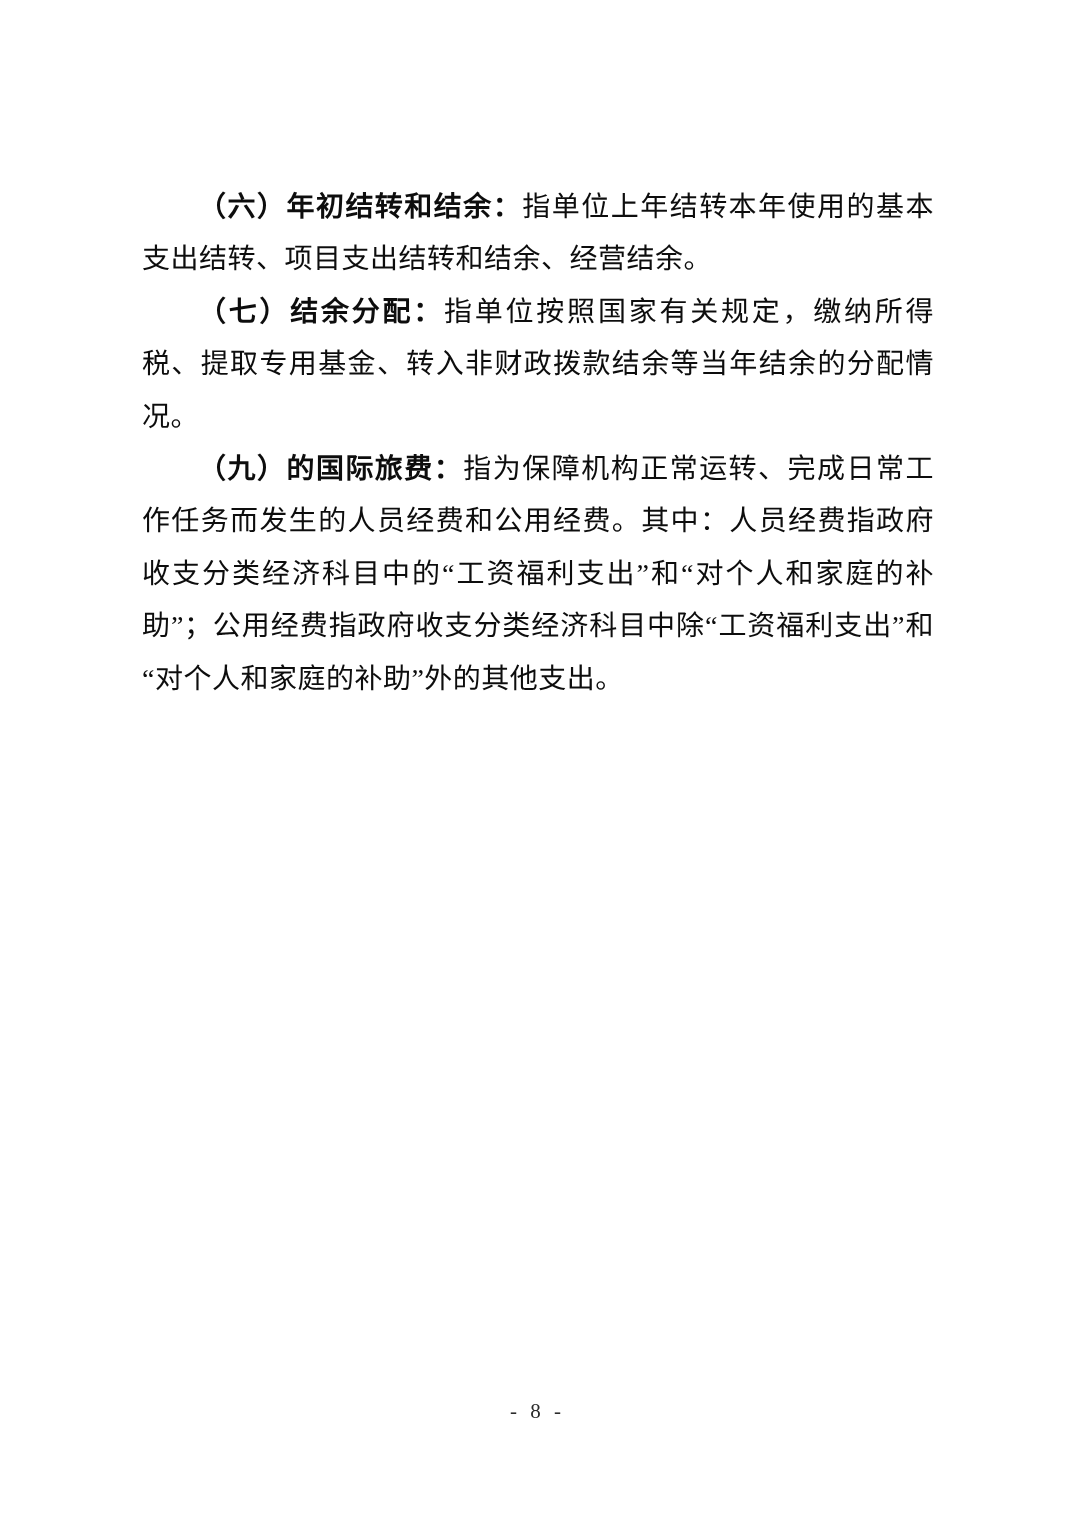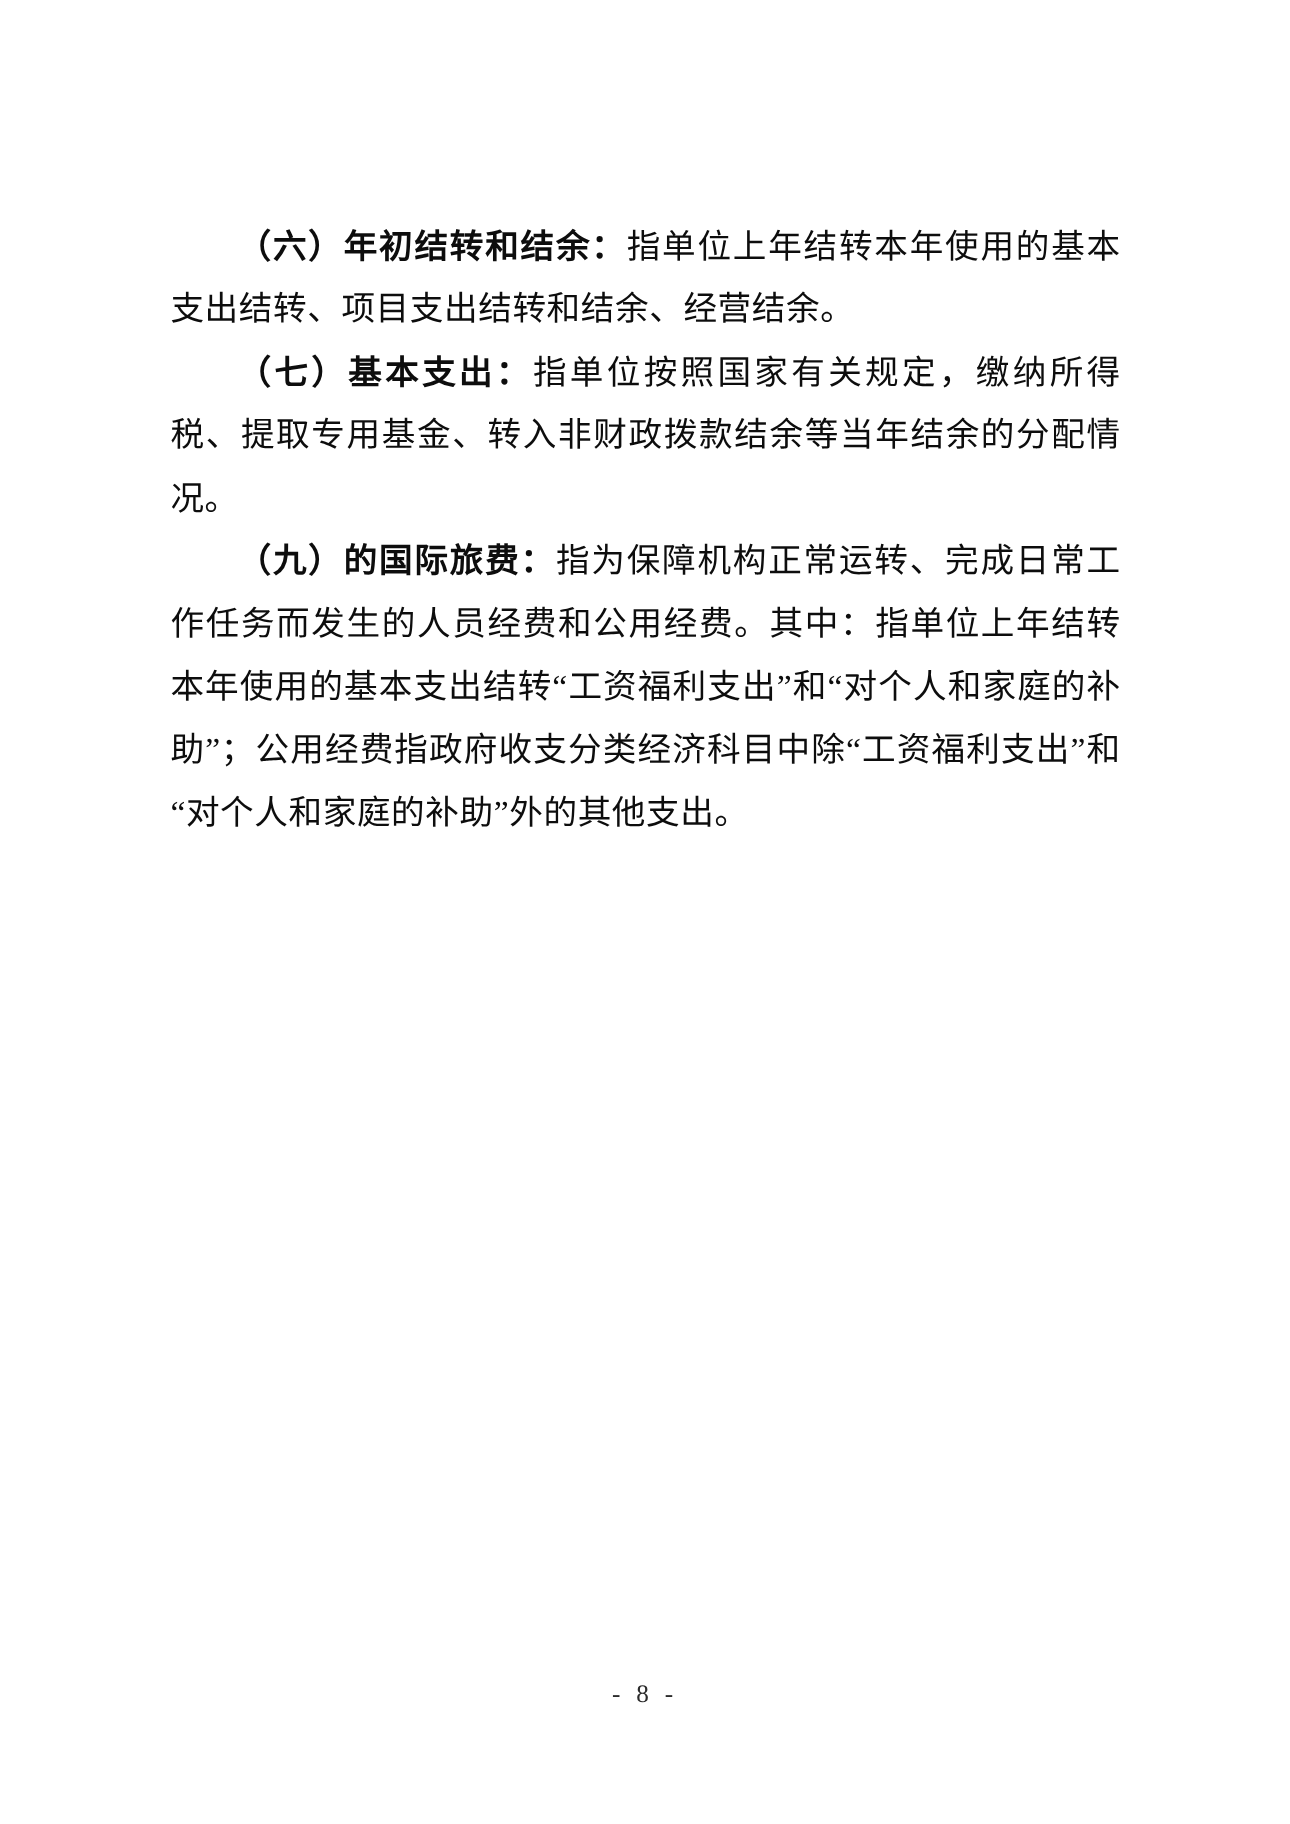--- a/index.html
+++ b/index.html
@@ -55,26 +55,26 @@
 <body>
 
 <div class="doc-page">
   <div class="doc-content">
 
     <p class="para">
       <span class="para-head">（六）年初结转和结余：</span><span class="para-body">指单位上年结转本年使用的基本支出结转、项目支出结转和结余、经营结余。</span>
     </p>
 
     <p class="para">
-      <span class="para-head">（七）基本支出：</span><span class="para-body">指单位按照国家有关规定，缴纳所得税、提取专用基金、转入非财政拨款结余等当年结余的分配情况。</span>
+      <span class="para-head">（七）结余分配：</span><span class="para-body">指单位按照国家有关规定，缴纳所得税、提取专用基金、转入非财政拨款结余等当年结余的分配情况。</span>
     </p>
 
 
     <p class="para">
-      <span class="para-head">（九）的国际旅费：</span><span class="para-body">指为保障机构正常运转、完成日常工作任务而发生的人员经费和公用经费。其中：指单位上年结转本年使用的基本支出结转“工资福利支出”和“对个人和家庭的补助”；公用经费指政府收支分类经济科目中除“工资福利支出”和“对个人和家庭的补助”外的其他支出。</span>
+      <span class="para-head">（九）的国际旅费：</span><span class="para-body">指为保障机构正常运转、完成日常工作任务而发生的人员经费和公用经费。其中：人员经费指政府收支分类经济科目中的“工资福利支出”和“对个人和家庭的补助”；公用经费指政府收支分类经济科目中除“工资福利支出”和“对个人和家庭的补助”外的其他支出。</span>
     </p>
 
 
 
 
   </div>
 
   <div class="page-number">- 8 -</div>
 </div>
 

